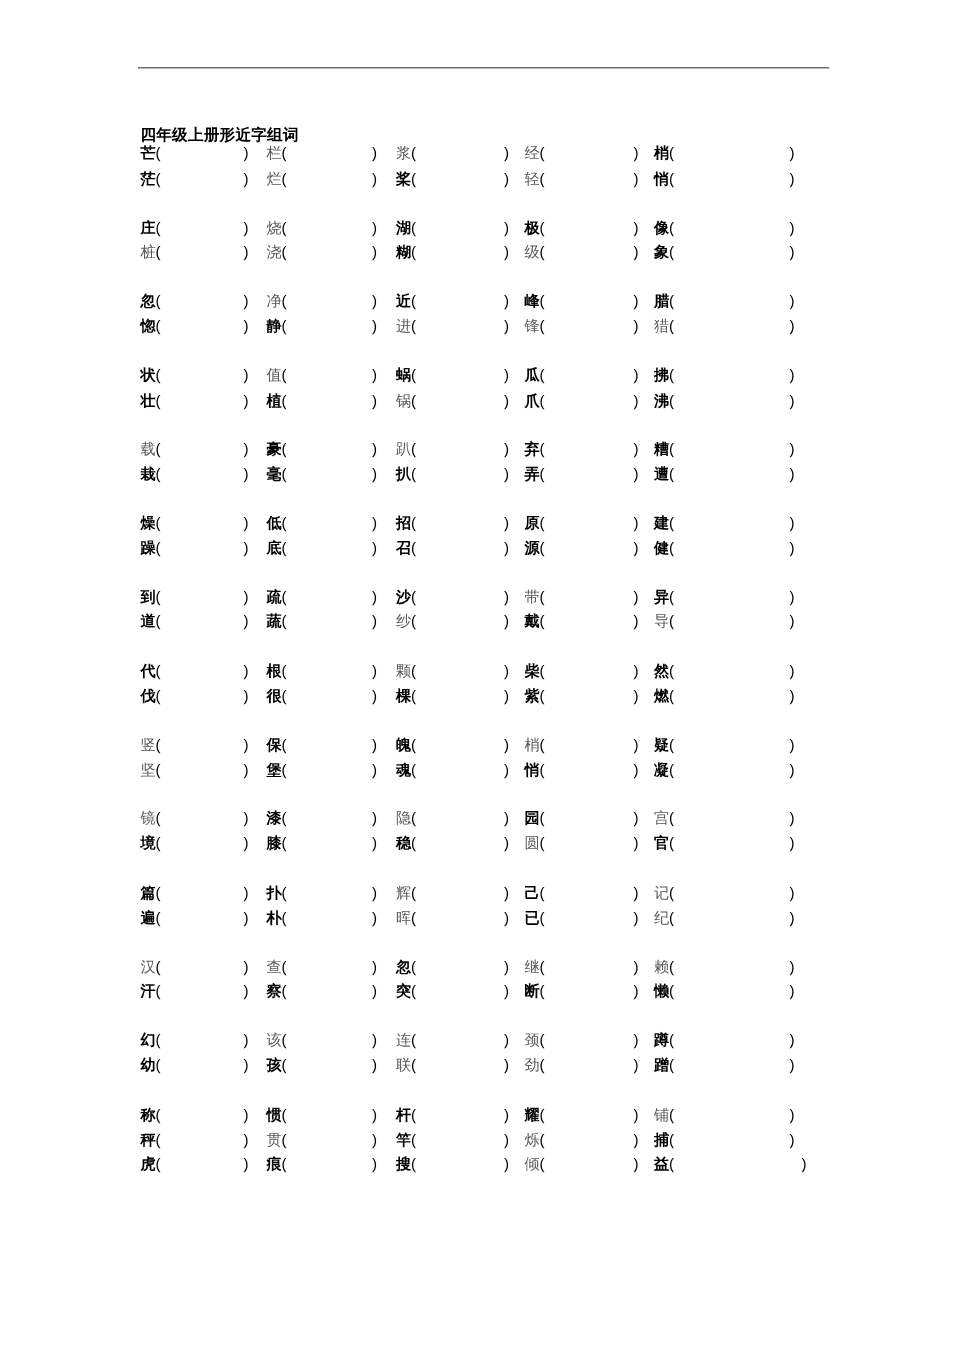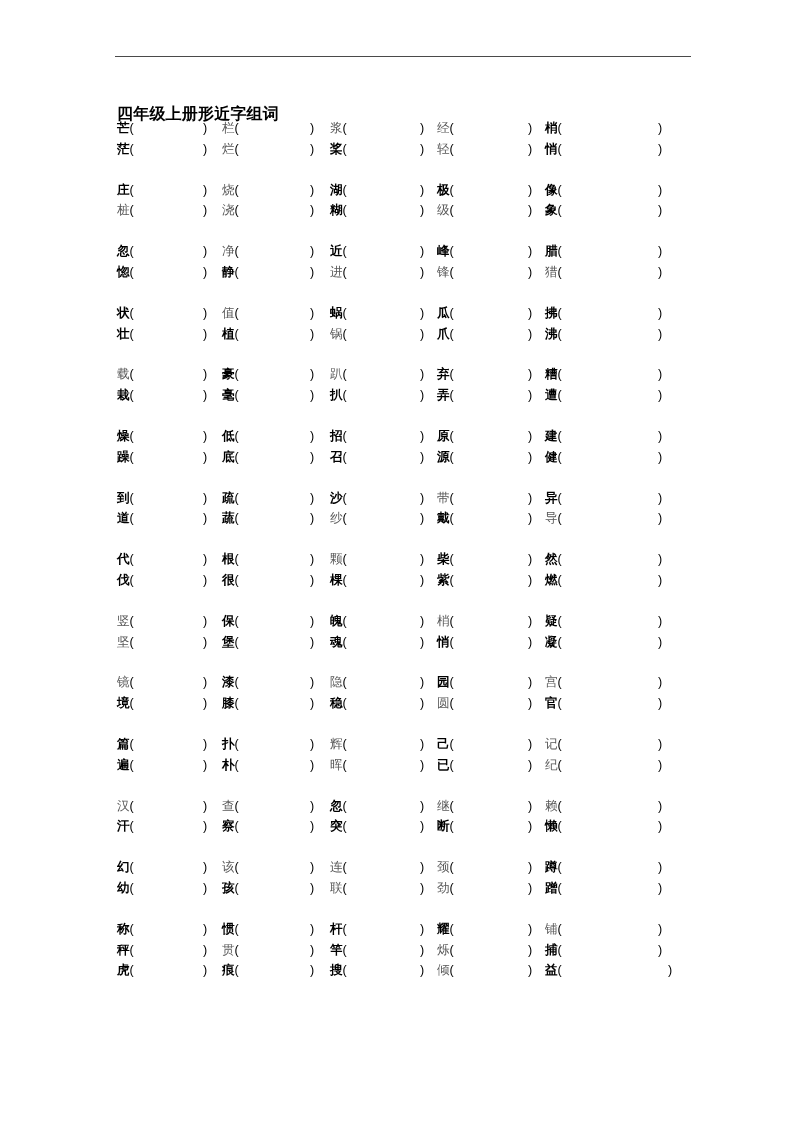--- a/index.html
+++ b/index.html
@@ -26,21 +26,21 @@
     left: 115px;
     top: 56px;
     width: 576px;
     height: 0;
     border-top: 1.6px solid #4a4a4a;
   }
   .doc-title {
     position: absolute;
     left: 117px;
     top: 104px;
-    font-size: 16px;
+    font-size: 13px;
     font-weight: bold;
     letter-spacing: 0.2px;
     white-space: nowrap;
   }
   .content {
     position: absolute;
     left: 0;
     top: 118px;
     width: 800px;
   }

